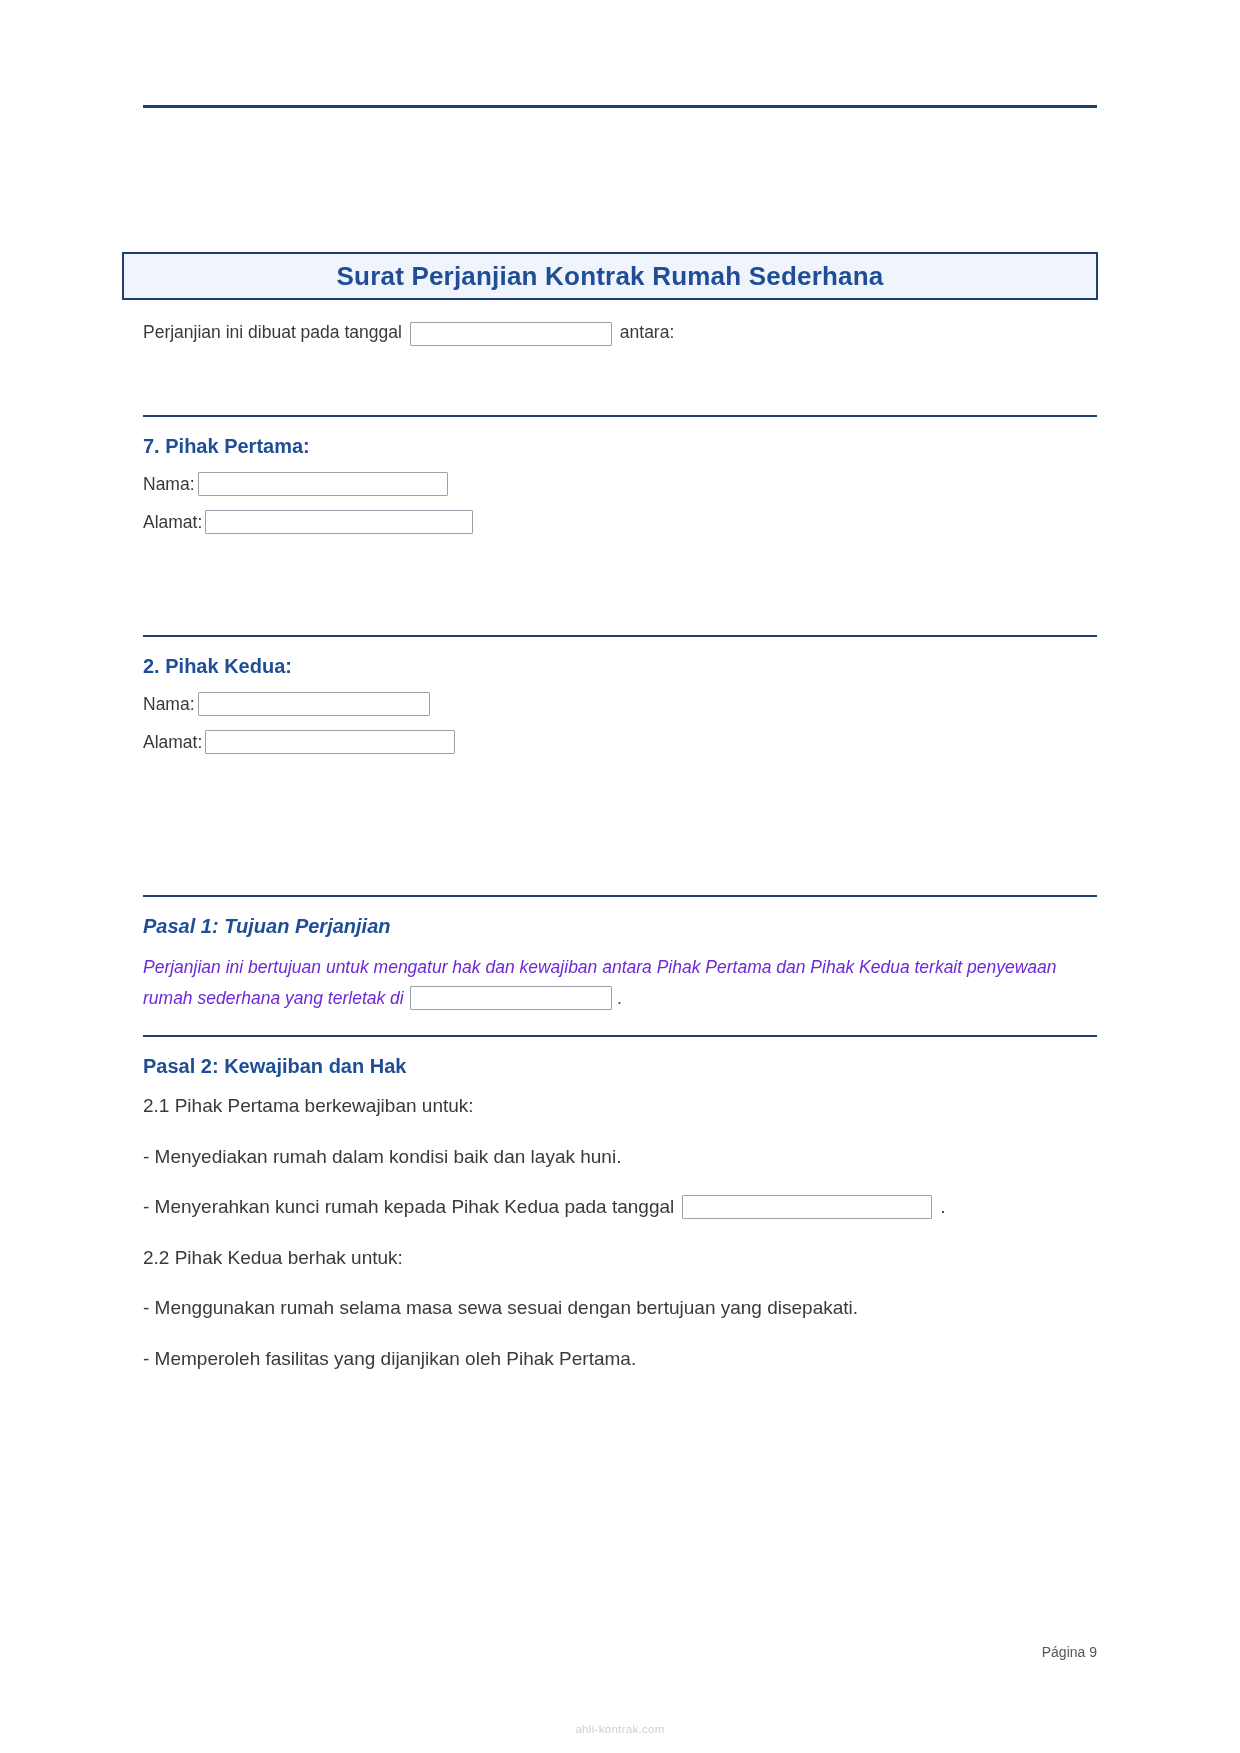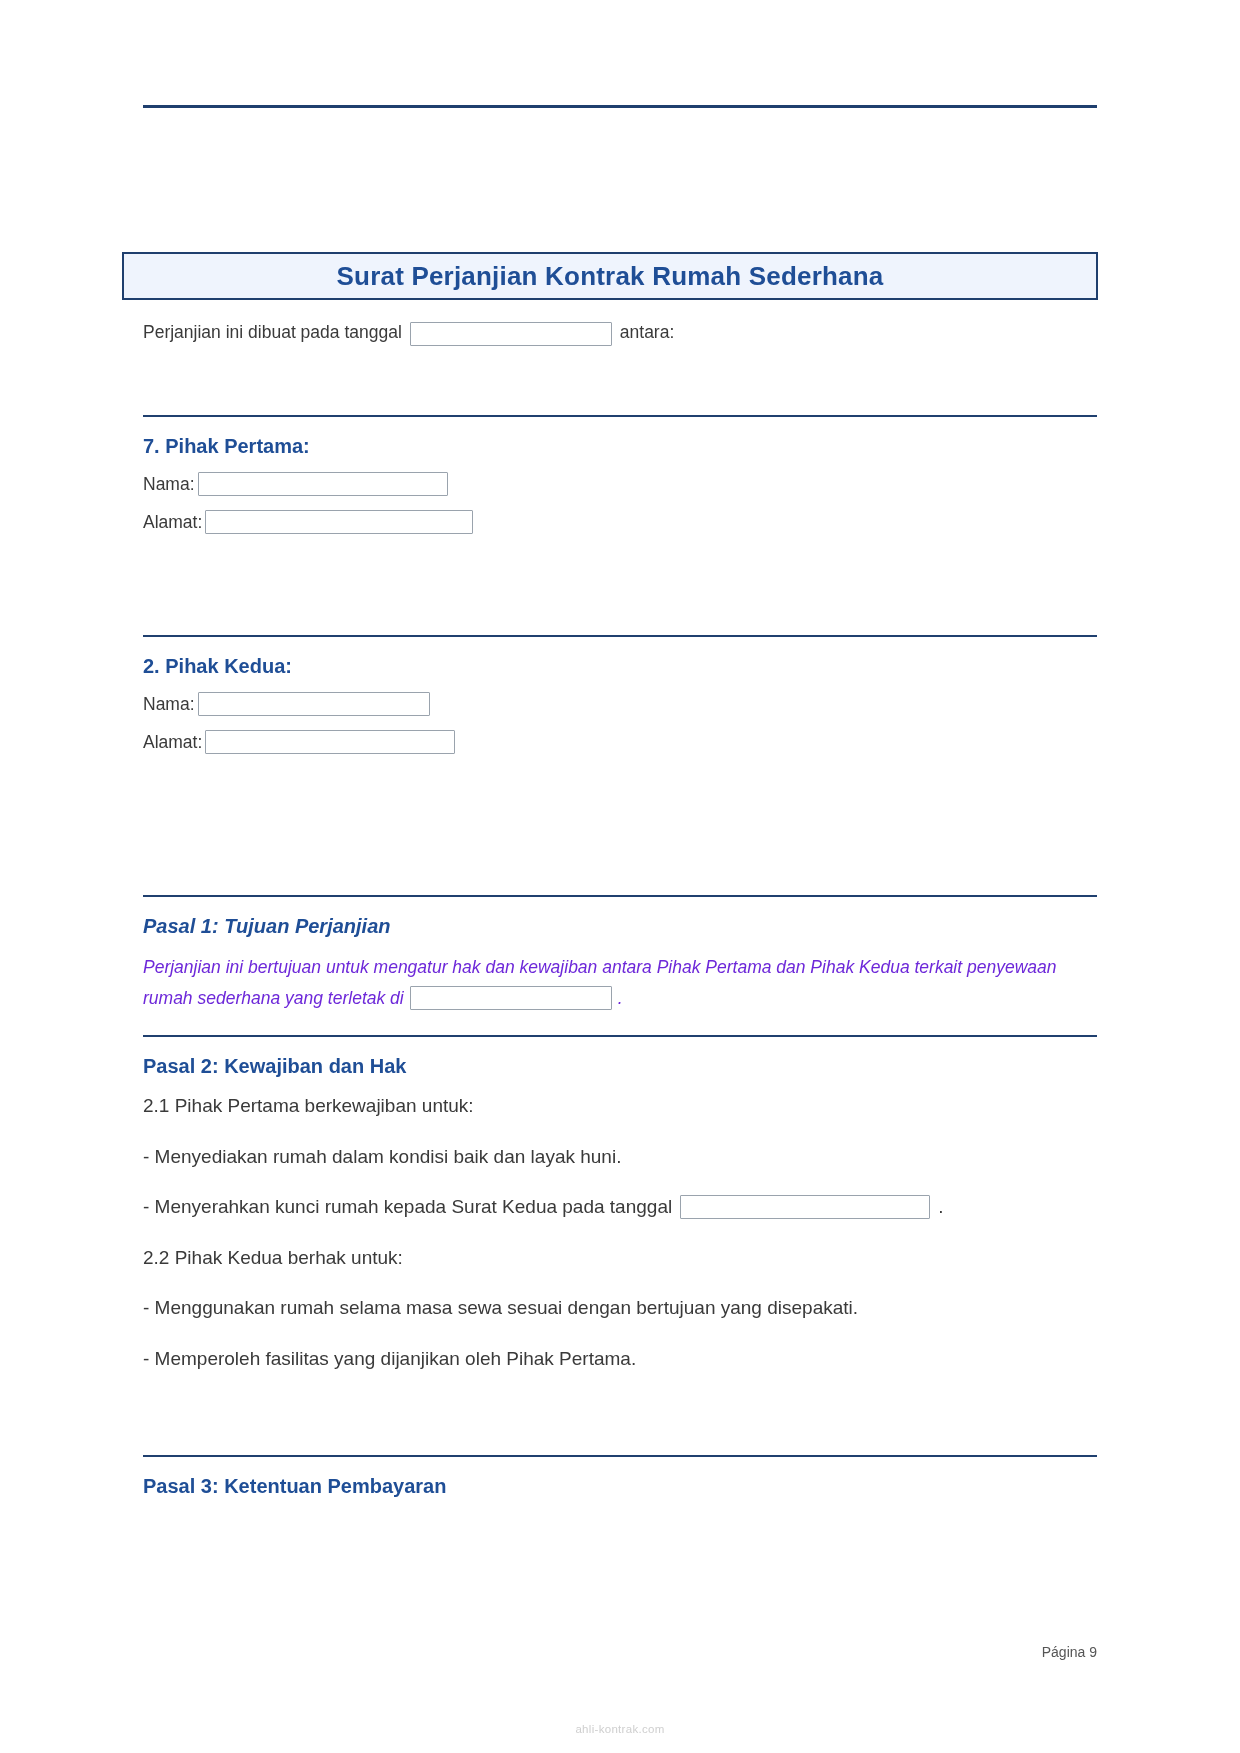--- a/index.html
+++ b/index.html
@@ -179,30 +179,26 @@
       <span>Perjanjian ini bertujuan untuk mengatur hak dan kewajiban antara Pihak Pertama dan Pihak Kedua terkait penyewaan rumah sederhana yang terletak di</span><span class="blank" style="width:200px;"></span><span>.</span>
     </p>
   </div>
 
   <div class="section" style="top: 1035px;">
     <div class="sec-rule"></div>
     <h2 class="sec-title">Pasal 2: Kewajiban dan Hak</h2>
     <p class="list-item">2.1 Pihak Pertama berkewajiban untuk:</p>
     <p class="list-item">- Menyediakan rumah dalam kondisi baik dan layak huni.</p>
     <p class="list-item">
-      <span>- Menyerahkan kunci rumah kepada Surat Kedua pada tanggal</span>
+      <span>- Menyerahkan kunci rumah kepada Pihak Kedua pada tanggal</span>
         <span class="blank" style="width:248px; margin:0 8px;"></span>
         <span>.</span>
     </p>
     <p class="list-item">2.2 Pihak Kedua berhak untuk:</p>
     <p class="list-item">- Menggunakan rumah selama masa sewa sesuai dengan bertujuan yang disepakati.</p>
     <p class="list-item">- Memperoleh fasilitas yang dijanjikan oleh Pihak Pertama.</p>
   </div>
 
-  <div class="section" style="top: 1455px;">
-    <div class="sec-rule"></div>
-    <h2 class="sec-title">Pasal 3: Ketentuan Pembayaran</h2>
-  </div>
 
   <div class="footer-page">Página 9</div>
   <div class="watermark">ahli-kontrak.com</div>
 
 </div>
 
 </body></html>

